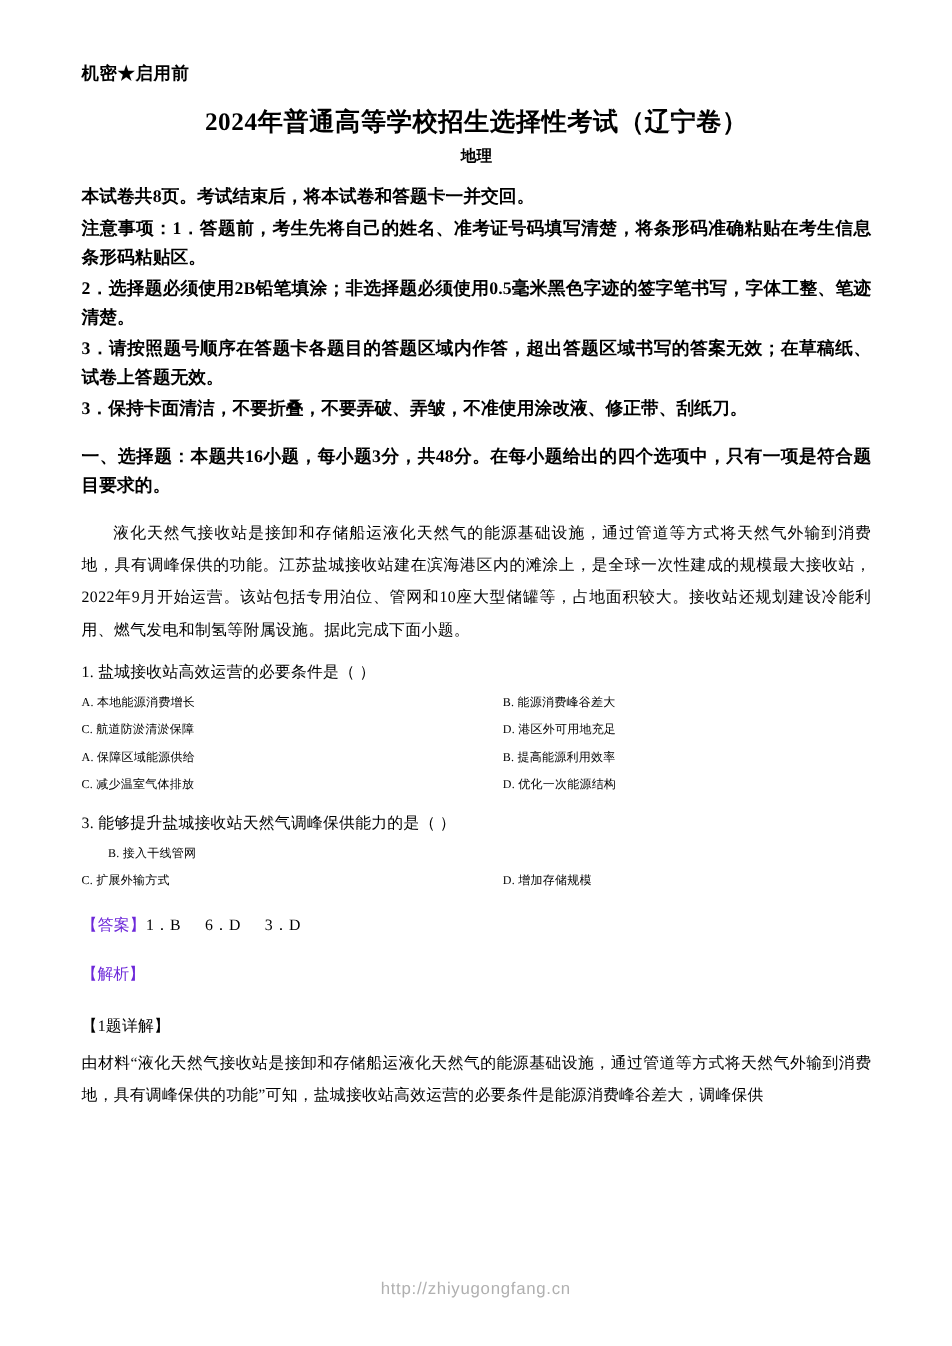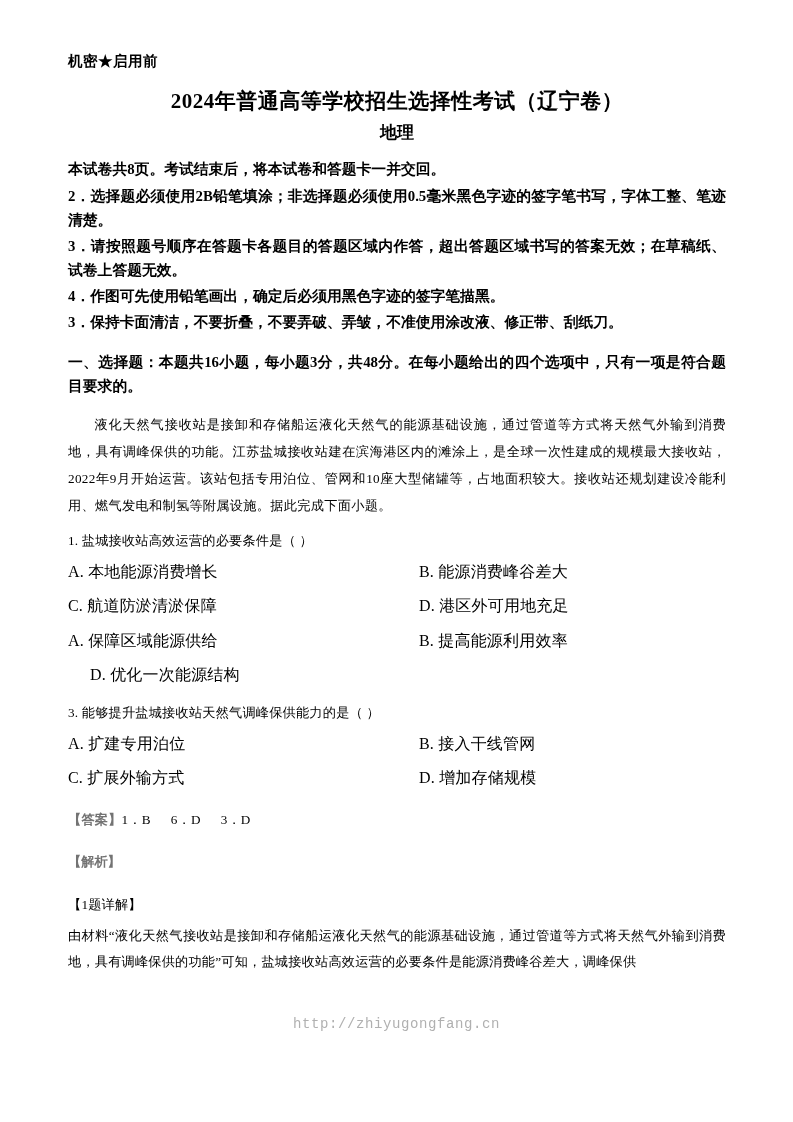--- a/index.html
+++ b/index.html
@@ -38,21 +38,21 @@
   }
   .doc-title {
     text-align: center;
     font-size: 21px;
     font-weight: bold;
     letter-spacing: 0.5px;
     margin: 10px 0 6px 0;
   }
   .doc-subtitle {
     text-align: center;
-    font-size: 17px;
+    font-size: 13px;
     font-weight: bold;
     margin: 0 0 14px 0;
   }
   .bold-line {
     font-size: 14.8px;
     font-weight: bold;
     line-height: 1.62;
     margin: 0 0 3px 0;
     text-align: justify;
   }
@@ -79,40 +79,40 @@
     letter-spacing: 0.3px;
   }
   .q-stem {
     font-size: 13.2px;
     line-height: 1.9;
     margin-top: 9px;
     letter-spacing: 0.2px;
   }
   .opt-row {
     display: flex;
-    font-size: 16px;
+    font-size: 10px;
     line-height: 1.9;
     margin-top: 4px;
   }
   .opt-col {
     width: 50%;
     box-sizing: border-box;
     padding-right: 8px;
     letter-spacing: 0.2px;
   }
   .opt-col.right { padding-left: 22px; }
   .answer-line {
     font-size: 13.2px;
     line-height: 1.9;
     margin-top: 14px;
     letter-spacing: 0.2px;
   }
   .tag {
-    color: #737373;
-    font-weight: bold;
+    color: #6d28d9;
+    font-weight: normal;
   }
   .answer-items {
     display: inline-block;
   }
   .answer-items span { margin-right: 20px; }
   .analysis-line {
     font-size: 13.2px;
     line-height: 1.9;
     margin-top: 16px;
   }
@@ -125,44 +125,44 @@
   .detail-body {
     font-size: 13.2px;
     line-height: 2.0;
     margin-top: 6px;
     text-align: justify;
     letter-spacing: 0.2px;
   }
   .watermark {
     position: absolute;
     left: 0;
-    top: 1016px;
+    top: 1065px;
     width: 793px;
     text-align: center;
     font-size: 14px;
     color: #b0b0b0;
-    font-family: Liberation Mono, monospace;
+    font-family: Liberation Sans, sans-serif;
     letter-spacing: 0.6px;
   }
 </style>
 </head>
 <body>
 
 <div class="page">
   <div class="content">
 
     <div class="secret">机密★启用前</div>
 
     <div class="doc-title">2024年普通高等学校招生选择性考试（辽宁卷）</div>
     <div class="doc-subtitle">地理</div>
 
     <div class="bold-line">本试卷共8页。考试结束后，将本试卷和答题卡一并交回。</div>
+    <div class="notice-block">注意事项：1．答题前，考生先将自己的姓名、准考证号码填写清楚，将条形码准确粘贴在考生信息条形码粘贴区。</div>
     <div class="notice-block">2．选择题必须使用2B铅笔填涂；非选择题必须使用0.5毫米黑色字迹的签字笔书写，字体工整、笔迹清楚。</div>
     <div class="notice-block">3．请按照题号顺序在答题卡各题目的答题区域内作答，超出答题区域书写的答案无效；在草稿纸、试卷上答题无效。</div>
-    <div class="notice-block">4．作图可先使用铅笔画出，确定后必须用黑色字迹的签字笔描黑。</div>
     <div class="notice-block">3．保持卡面清洁，不要折叠，不要弄破、弄皱，不准使用涂改液、修正带、刮纸刀。</div>
 
     <div class="section-head">一、选择题：本题共16小题，每小题3分，共48分。在每小题给出的四个选项中，只有一项是符合题目要求的。</div>
 
     <div class="passage">液化天然气接收站是接卸和存储船运液化天然气的能源基础设施，通过管道等方式将天然气外输到消费地，具有调峰保供的功能。江苏盐城接收站建在滨海港区内的滩涂上，是全球一次性建成的规模最大接收站，2022年9月开始运营。该站包括专用泊位、管网和10座大型储罐等，占地面积较大。接收站还规划建设冷能利用、燃气发电和制氢等附属设施。据此完成下面小题。</div>
 
     <div class="q-stem">1. 盐城接收站高效运营的必要条件是（     ）</div>
     <div class="opt-row">
       <div class="opt-col">A. 本地能源消费增长</div>
       <div class="opt-col right">B. 能源消费峰谷差大</div>
@@ -170,26 +170,26 @@
     <div class="opt-row">
       <div class="opt-col">C. 航道防淤清淤保障</div>
       <div class="opt-col right">D. 港区外可用地充足</div>
     </div>
 
     <div class="opt-row">
       <div class="opt-col">A. 保障区域能源供给</div>
       <div class="opt-col right">B. 提高能源利用效率</div>
     </div>
     <div class="opt-row">
+      <div class="opt-col">C. 减少温室气体排放</div>
       <div class="opt-col right">D. 优化一次能源结构</div>
     </div>
 
     <div class="q-stem">3. 能够提升盐城接收站天然气调峰保供能力的是（     ）</div>
     <div class="opt-row">
-      <div class="opt-col">A. 扩建专用泊位</div>
       <div class="opt-col right">B. 接入干线管网</div>
     </div>
     <div class="opt-row">
       <div class="opt-col">C. 扩展外输方式</div>
       <div class="opt-col right">D. 增加存储规模</div>
     </div>
 
     <div class="answer-line">
       <span class="tag">【答案】</span><span class="answer-items"><span>1．B</span><span>6．D</span><span>3．D</span></span>
     </div>

